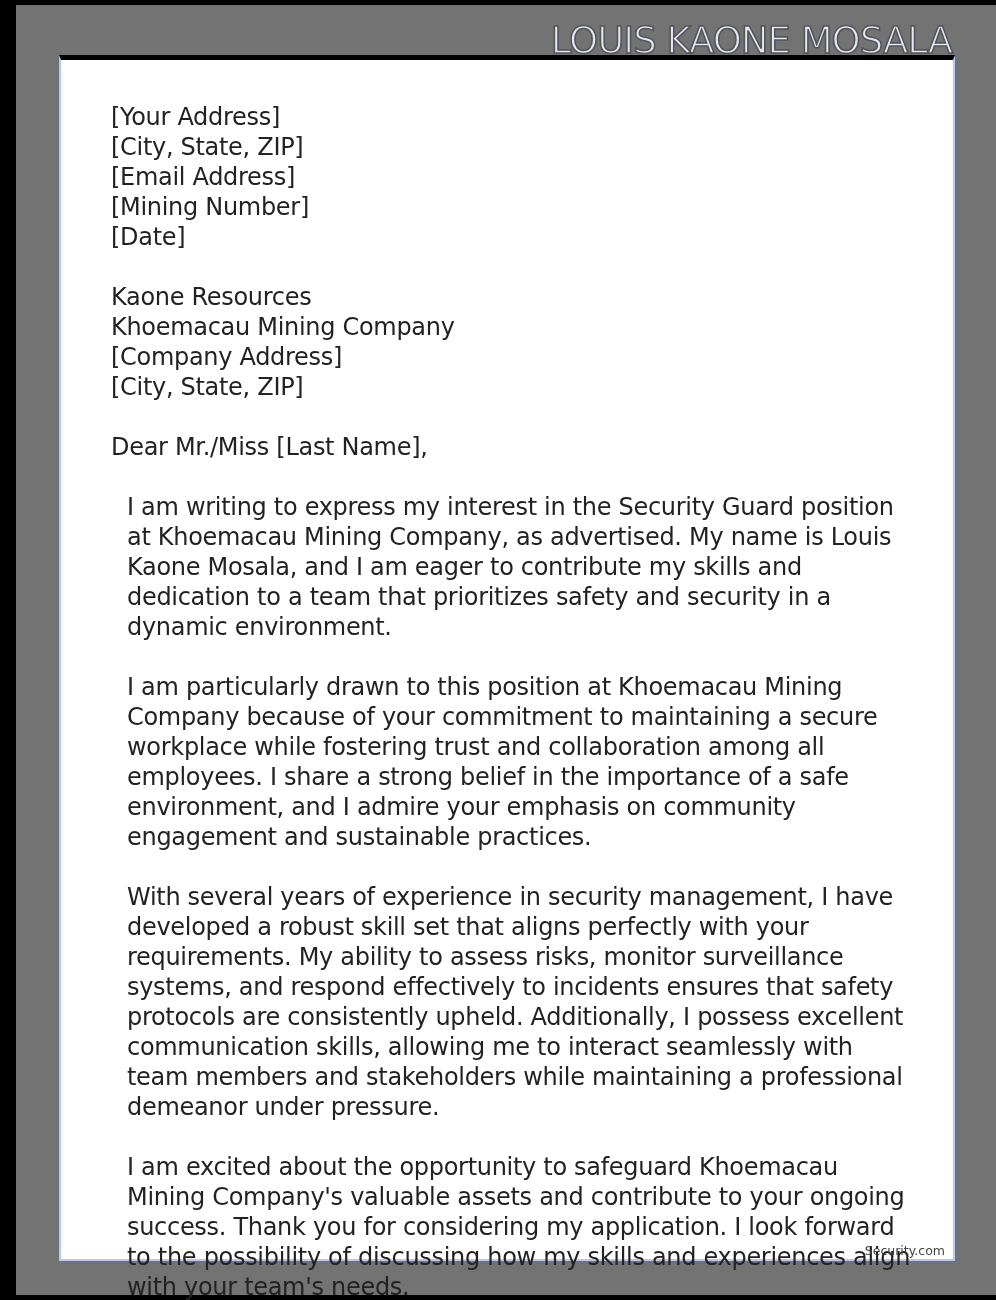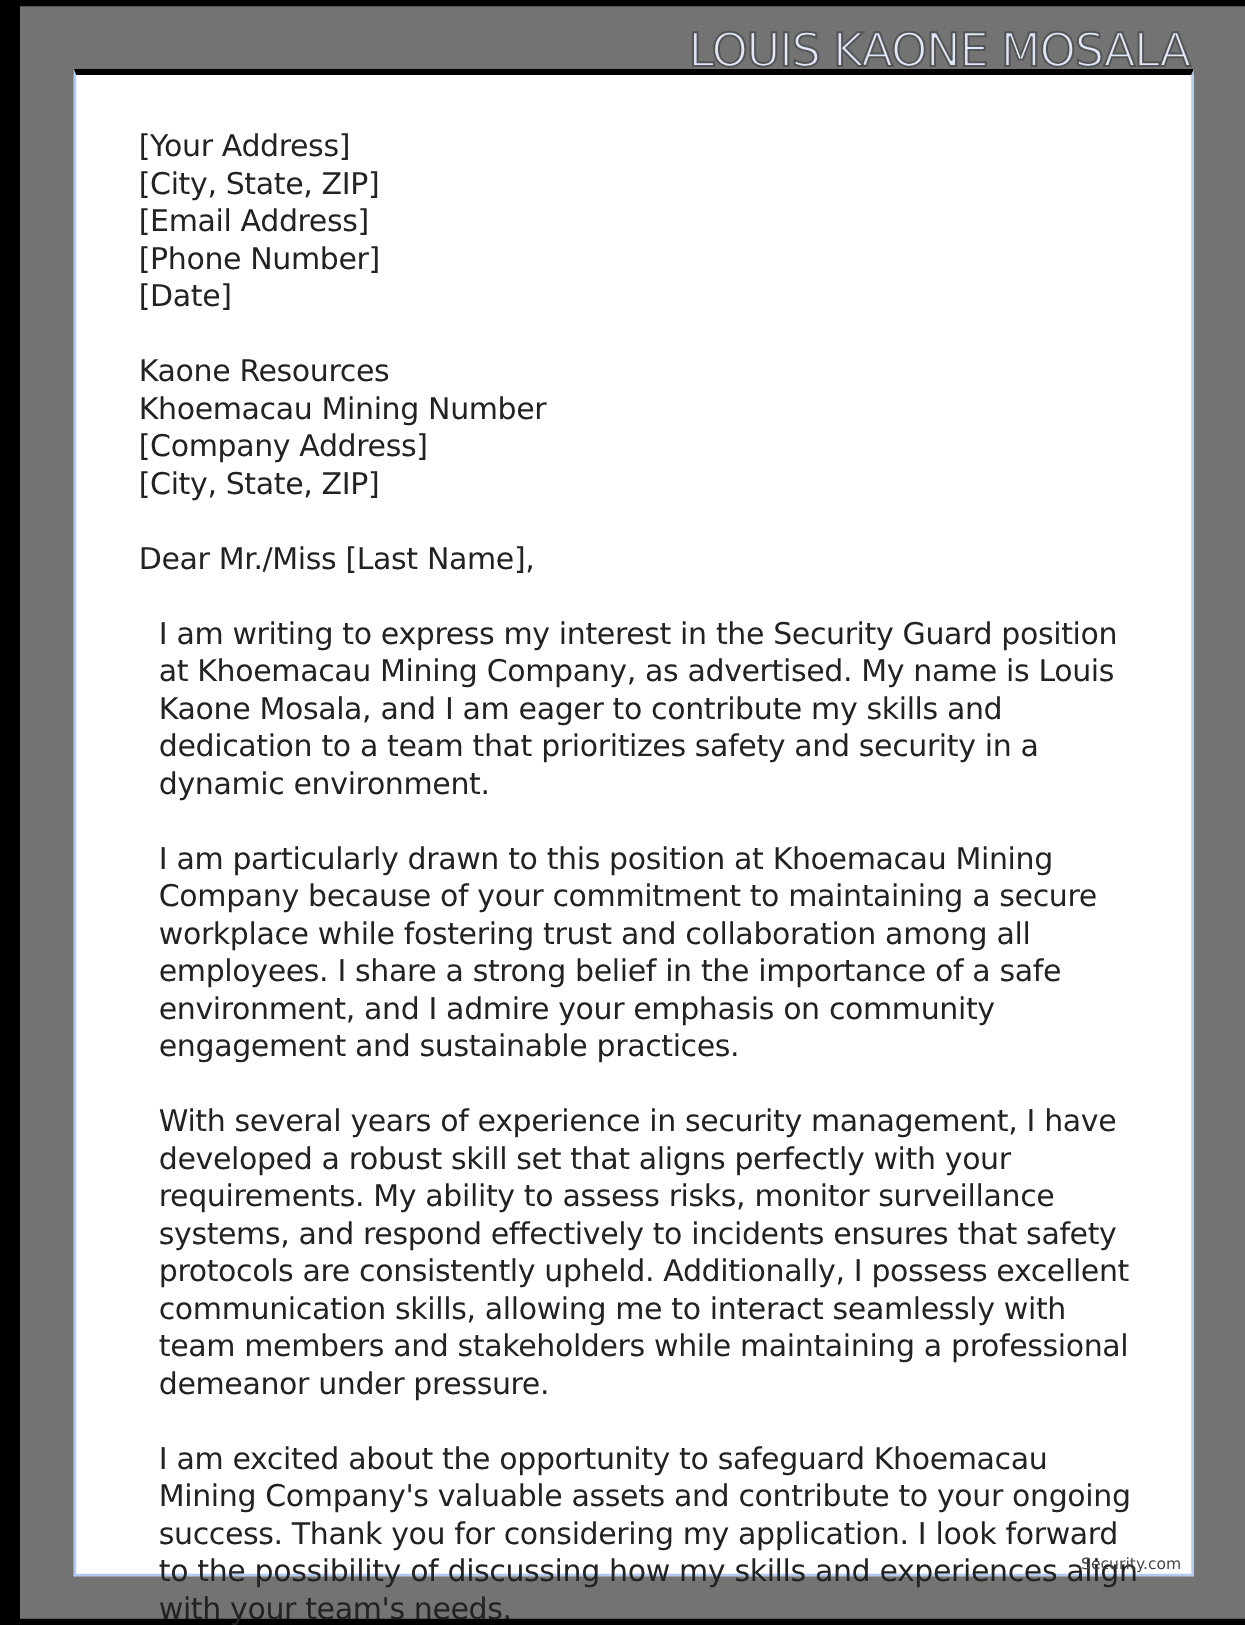--- a/index.html
+++ b/index.html
@@ -69,27 +69,27 @@
 <div class="frame">
   <div class="name-title">LOUIS KAONE MOSALA</div>
 
   <div class="paper">
     <div class="content">
 
       <div class="block">
         <span class="line">[Your Address]</span>
         <span class="line">[City, State, ZIP]</span>
         <span class="line">[Email Address]</span>
-        <span class="line">[Phone Number]</span>
+        <span class="line">[Mining Number]</span>
         <span class="line">[Date]</span>
       </div>
 
       <div class="block">
         <span class="line">Kaone Resources</span>
-        <span class="line">Khoemacau Mining Number</span>
+        <span class="line">Khoemacau Mining Company</span>
         <span class="line">[Company Address]</span>
         <span class="line">[City, State, ZIP]</span>
       </div>
 
       <div class="block">Dear Mr./Miss [Last Name],</div>
 
       <p class="para">I am writing to express my interest in the Security Guard position at Khoemacau Mining Company, as advertised. My name is Louis Kaone Mosala, and I am eager to contribute my skills and dedication to a team that prioritizes safety and security in a dynamic environment.</p>
       <p class="para">I am particularly drawn to this position at Khoemacau Mining Company because of your commitment to maintaining a secure workplace while fostering trust and collaboration among all employees. I share a strong belief in the importance of a safe environment, and I admire your emphasis on community engagement and sustainable practices.</p>
       <p class="para">With several years of experience in security management, I have developed a robust skill set that aligns perfectly with your requirements. My ability to assess risks, monitor surveillance systems, and respond effectively to incidents ensures that safety protocols are consistently upheld. Additionally, I possess excellent communication skills, allowing me to interact seamlessly with team members and stakeholders while maintaining a professional demeanor under pressure.</p>
       <p class="para">I am excited about the opportunity to safeguard Khoemacau Mining Company's valuable assets and contribute to your ongoing success. Thank you for considering my application. I look forward to the possibility of discussing how my skills and experiences align with your team's needs.</p>

